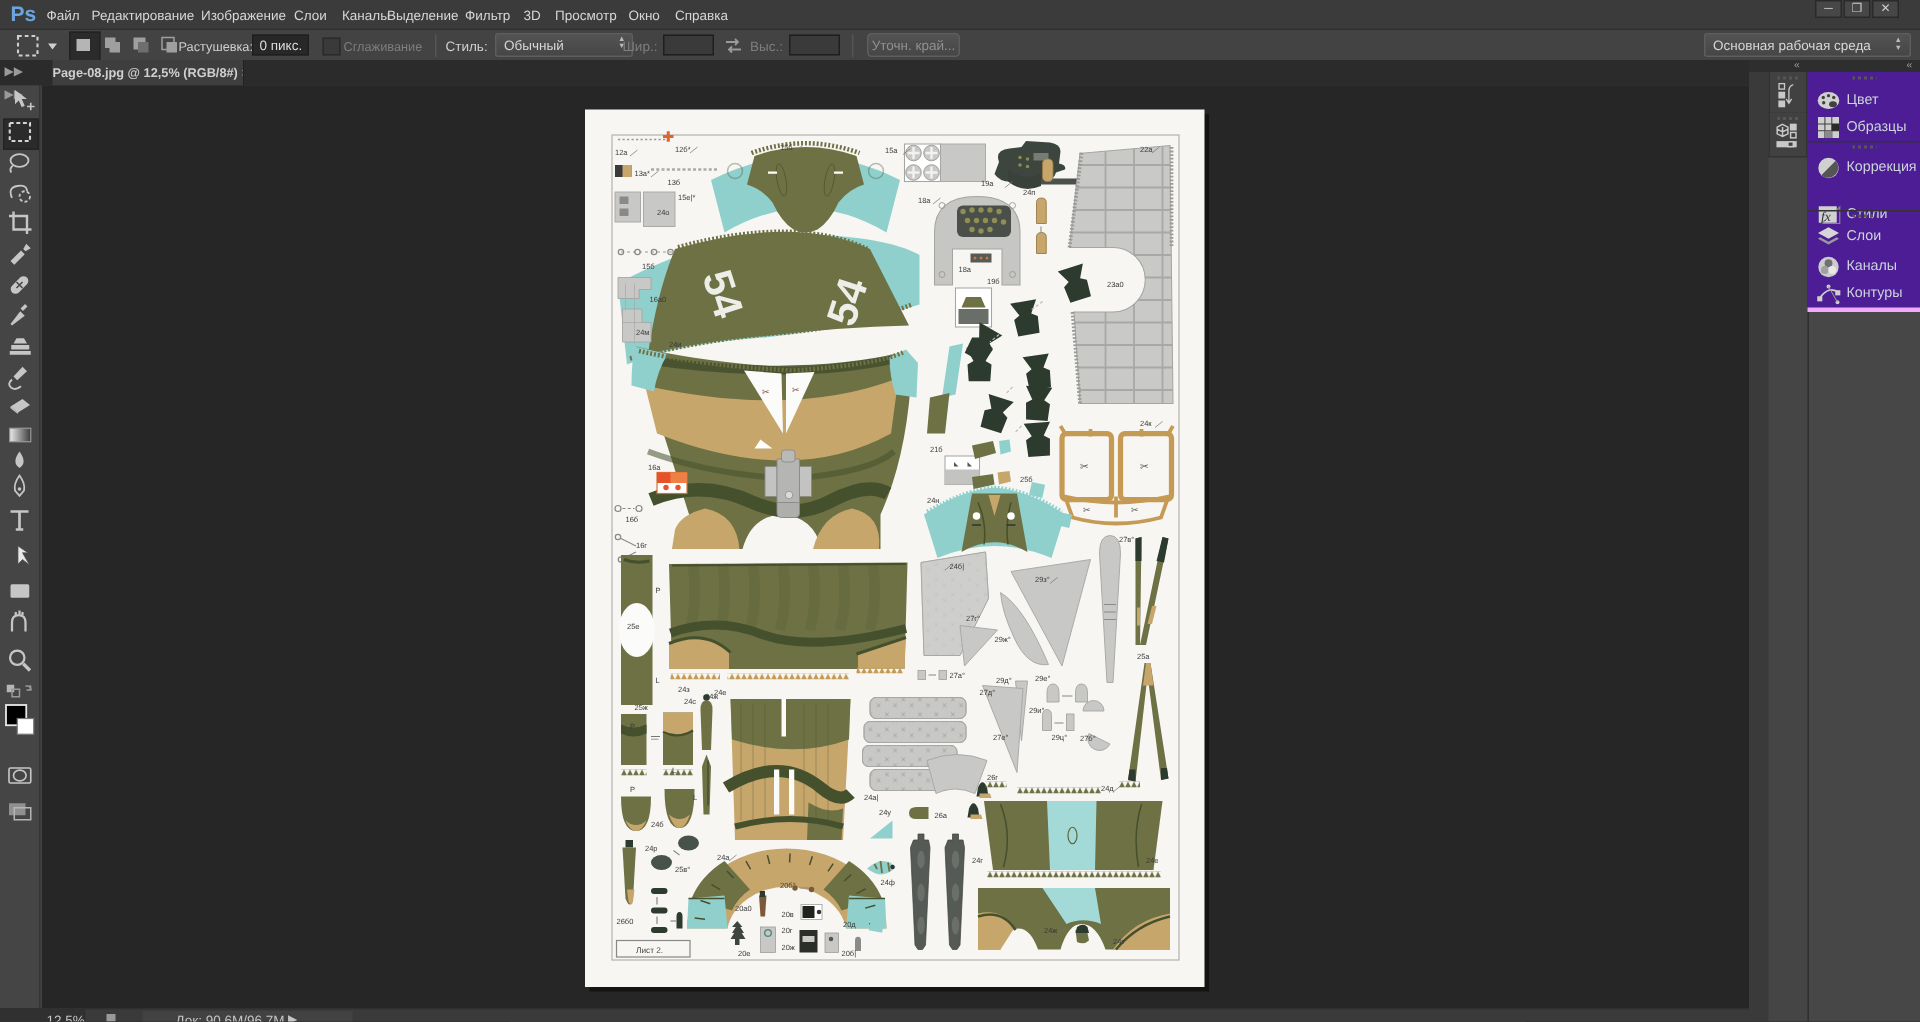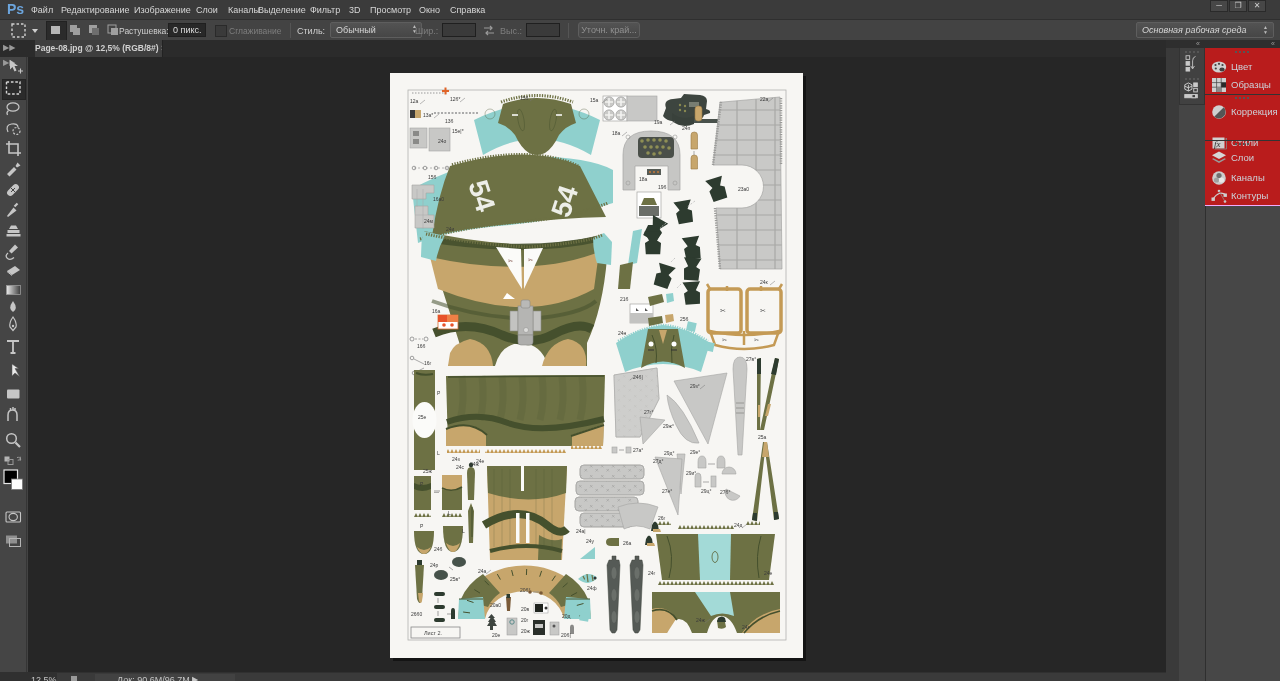--- a/index.html
+++ b/index.html
@@ -12,21 +12,21 @@
 #optbar{left:0;top:19px;width:1280px;height:21px;background:#434343;border-top:1px solid #2f2f2f;box-sizing:border-box;}
 #tabbar{left:0;top:40px;width:1280px;height:17px;background:#2b2b2b;}
 #tab1{position:absolute;left:35px;top:0px;width:127px;height:17px;background:#3e3e3e;color:#d0d0d0;font-size:8.5px;line-height:17px;text-align:center;border-right:1px solid #222;white-space:nowrap;overflow:hidden;font-weight:bold;}
 #toolbar{left:0;top:57px;width:27px;height:615px;background:#454545;border-right:1px solid #353535;box-sizing:border-box;}
 #canvas{left:28px;top:57px;width:1138px;height:615px;background:#262626;}
 #page{position:absolute;left:362px;top:16px;width:413px;height:585px;background:#f7f6f3;box-shadow:3px 3px 0px rgba(0,0,0,0.45);}
 #rightzone{left:1166px;top:40px;width:114px;height:641px;background:#3a3a3a;}
 #panhead{position:absolute;left:0px;top:0px;width:114px;height:8px;background:#2e2e2e;color:#9a9a9a;}
 #col1bg{position:absolute;left:13px;top:8px;width:26px;height:633px;background:#454545;}#col1{position:absolute;left:13px;top:8px;width:24px;height:27px;background:#414141;border:1px solid #333;border-top:none;}
 #col1b{position:absolute;left:13px;top:35px;width:24px;height:29px;background:#414141;border:1px solid #333;border-top:none;}
-#col2{position:absolute;left:39px;top:8px;width:75px;height:157px;background:#b91c1c;border-bottom:1px solid #f0abfc;}
+#col2{position:absolute;left:39px;top:8px;width:75px;height:157px;background:#4c1d95;border-bottom:3px solid #f0abfc;}
 #col2bg{position:absolute;left:39px;top:8px;width:75px;height:633px;background:#474747;border-left:1px solid #2f2f2f;}
 .pitem{position:absolute;left:0;width:75px;height:17px;color:#ccd3da;font-size:9.5px;}
 .pitem span{position:absolute;left:26px;top:3px;}
 .pitem svg{position:absolute;left:6px;top:1px;}
 .grip{position:absolute;height:2px;background:repeating-linear-gradient(90deg,#565656 0 2px,transparent 2px 4px);}
 .pdiv{position:absolute;left:0;width:75px;height:1px;background:#333;}
 #statusbar{left:0;top:672px;width:1166px;height:9px;background:#303030;}
 #statusbar2{left:57px;top:673px;width:1109px;height:8px;background:#3a3a3a;color:#c5c5c5;font-size:9px;}
 #watermark{left:1142px;top:648px;width:138px;height:32px;color:#cccccc;font-size:21.5px;letter-spacing:-0.2px;text-shadow:-1px -1px 1px #1a1a1a,1px 1px 1px #1a1a1a,1px -1px 1px #1a1a1a,-1px 1px 1px #1a1a1a;z-index:50;}
 .winbtn{position:absolute;top:0;width:18px;height:12px;background:#474747;border:1px solid #2a2a2a;box-sizing:border-box;color:#cfcfcf;text-align:center;font-size:8px;line-height:10px;}
@@ -90,21 +90,21 @@
 <div class="odrop" style="left:330px;width:92px;">Обычный<span style="position:absolute;right:4px;top:1px;font-size:5px;line-height:5px;color:#bbb;">▲<br>▼</span></div>
 <span class="olabel dis" style="left:415px">Шир.:</span>
 <div class="oinput dis" style="left:442px;width:34px;"></div>
 <svg class="abs" style="left:482px;top:5px" width="14" height="11" viewBox="0 0 14 11">
         <path d="M2,3 h8 m-2,-2 l2,2 l-2,2 M12,8 h-8 m2,-2 l-2,2 l2,2" stroke="#9a9a9a" fill="none" stroke-width="1.2"></path>
       </svg>
 <span class="olabel dis" style="left:500px">Выс.:</span>
 <div class="oinput dis" style="left:526px;width:34px;"></div>
 <div class="osep" style="left:568px"></div>
 <div class="obtn" style="left:578px;width:62px;text-align:center;">Уточн. край...</div>
-<div class="odrop" style="left:1136px;width:138px;font-style:italic;">Основная рабочая среда<span style="position:absolute;right:5px;top:2px;font-size:5px;line-height:5px;color:#bbb;">▲<br>▼</span></div>
+<div class="odrop" style="left:1136px;width:138px;">Основная рабочая среда<span style="position:absolute;right:5px;top:2px;font-size:5px;line-height:5px;color:#bbb;">▲<br>▼</span></div>
 </div>
 
 <div id="tabbar" class="abs">
 <div style="position:absolute;left:3px;top:3px;color:#9a9a9a;font-size:8px;">▶▶</div>
 <div id="tab1">Page-08.jpg @ 12,5% (RGB/8#) <span style="color:#999;">×</span></div>
 </div>
 
 <div id="toolbar" class="abs">
 <div class="abs" style="left:3px;top:1px;color:#9a9a9a;font-size:8px;">▶▶</div>
 <div class="abs" style="left:2px;top:22px;width:22px;height:19px;background:#2b2b2b;border:1px solid #242424;"></div>

